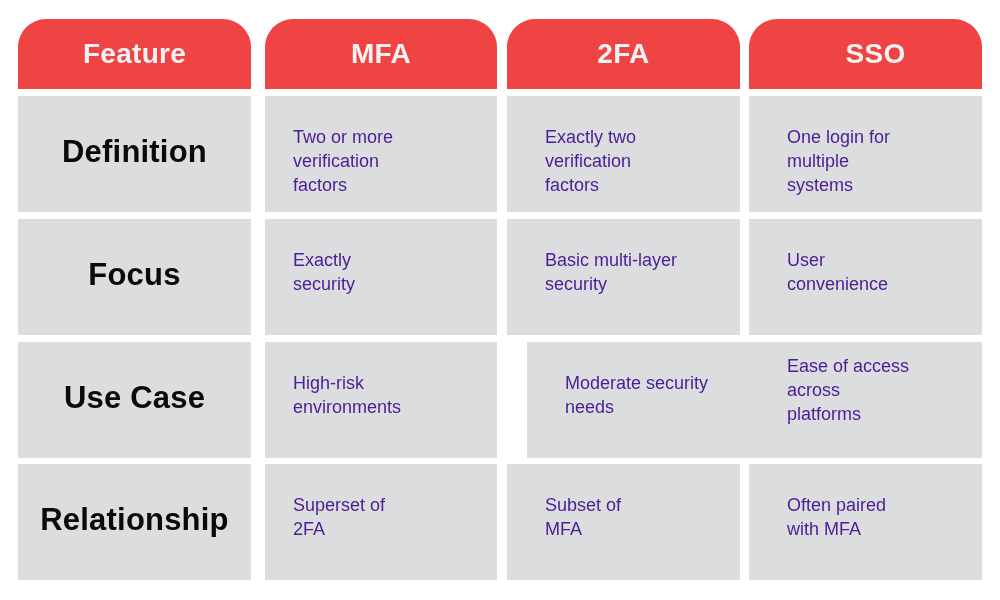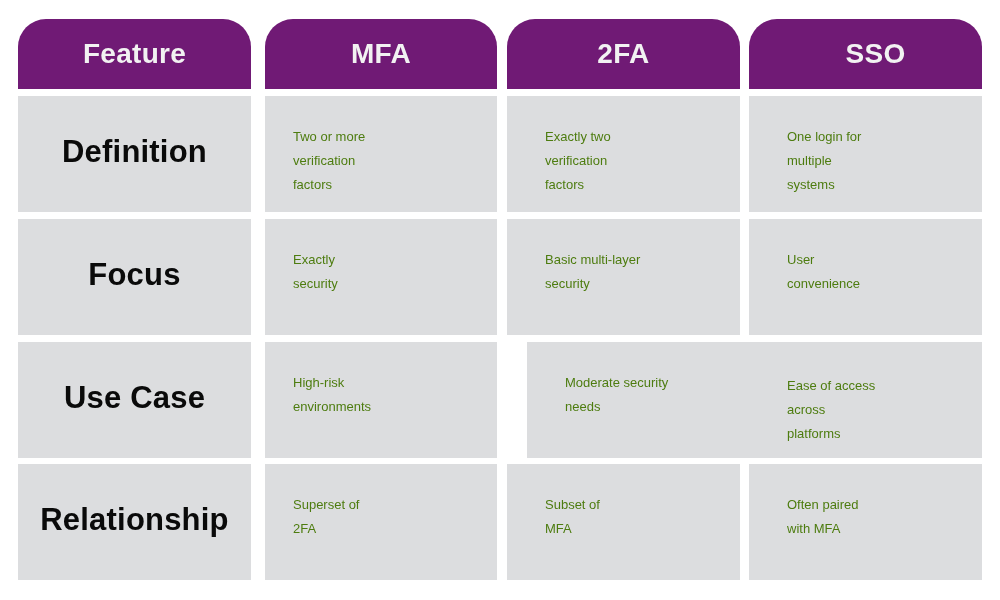--- a/index.html
+++ b/index.html
@@ -1,26 +1,26 @@
 <!DOCTYPE html>
 <html><head>
 <meta charset="utf-8">
 <style>
   html, body { margin: 0; padding: 0; background: #ffffff; }
   body { width: 1000px; height: 600px; position: relative; overflow: hidden;
          font-family: "Liberation Sans", "DejaVu Sans", sans-serif; }
   .table { position: absolute; left: 18px; top: 19px; width: 964px; }
   .cell { position: absolute; box-sizing: border-box; }
-  .hdr { background: #701a75; color: #f2f2f2; border-radius: 28px 28px 0 0;
+  .hdr { background: #ef4444; color: #f2f2f2; border-radius: 28px 28px 0 0;
          display: flex; align-items: center; justify-content: center;
          font-weight: 700; font-size: 28px; letter-spacing: 0.3px; }
   .body-cell { background: #dcdddf; }
   .label-cell { display: flex; align-items: center; justify-content: center;
                 font-weight: 700; font-size: 31px; color: #0a0a0a; letter-spacing: 0.2px; }
-  .text-cell { padding: 29px 0 0 28px; font-size: 13px; line-height: 24px; color: #4d7c0f; }
+  .text-cell { padding: 29px 0 0 28px; font-size: 18px; line-height: 24px; color: #4c1d95; }
   .text-cell.c2, .text-cell.c3 { padding-left: 38px; }
   .line { display: block; white-space: nowrap; }
 </style>
 </head>
 <body>
 
 <div class="table">
 
   <div class="cell hdr" style="left:0;top:0;width:233px;height:70px;">Feature</div>
   <div class="cell hdr" style="left:247px;top:0;width:232px;height:70px;">MFA</div>
@@ -66,21 +66,21 @@
       <span style="margin-top:-5px">Use Case</span>
     </div>
   <div class="cell body-cell text-cell c1" style="left:247px;top:323px;width:232px;height:116px;">
     <span class="line">High-risk</span>
     <span class="line">environments</span>
   </div>
   <div class="cell body-cell text-cell c2" style="left:489px;top:323px;width:233px;height:116px;margin-left:20px;">
     <span class="line">Moderate security</span>
     <span class="line">needs</span>
   </div>
-  <div class="cell body-cell text-cell c3" style="left:731px;top:323px;width:233px;height:116px;padding-top:32px;">
+  <div class="cell body-cell text-cell c3" style="left:731px;top:323px;width:233px;height:116px;padding-top:12px;">
     <span class="line">Ease of access</span>
     <span class="line">across</span>
     <span class="line">platforms</span>
   </div>
 
   <div class="cell body-cell label-cell" style="left:0;top:445px;width:233px;height:116px;">
       <span style="margin-top:-5px">Relationship</span>
     </div>
   <div class="cell body-cell text-cell c1" style="left:247px;top:445px;width:232px;height:116px;">
     <span class="line">Superset of</span>

